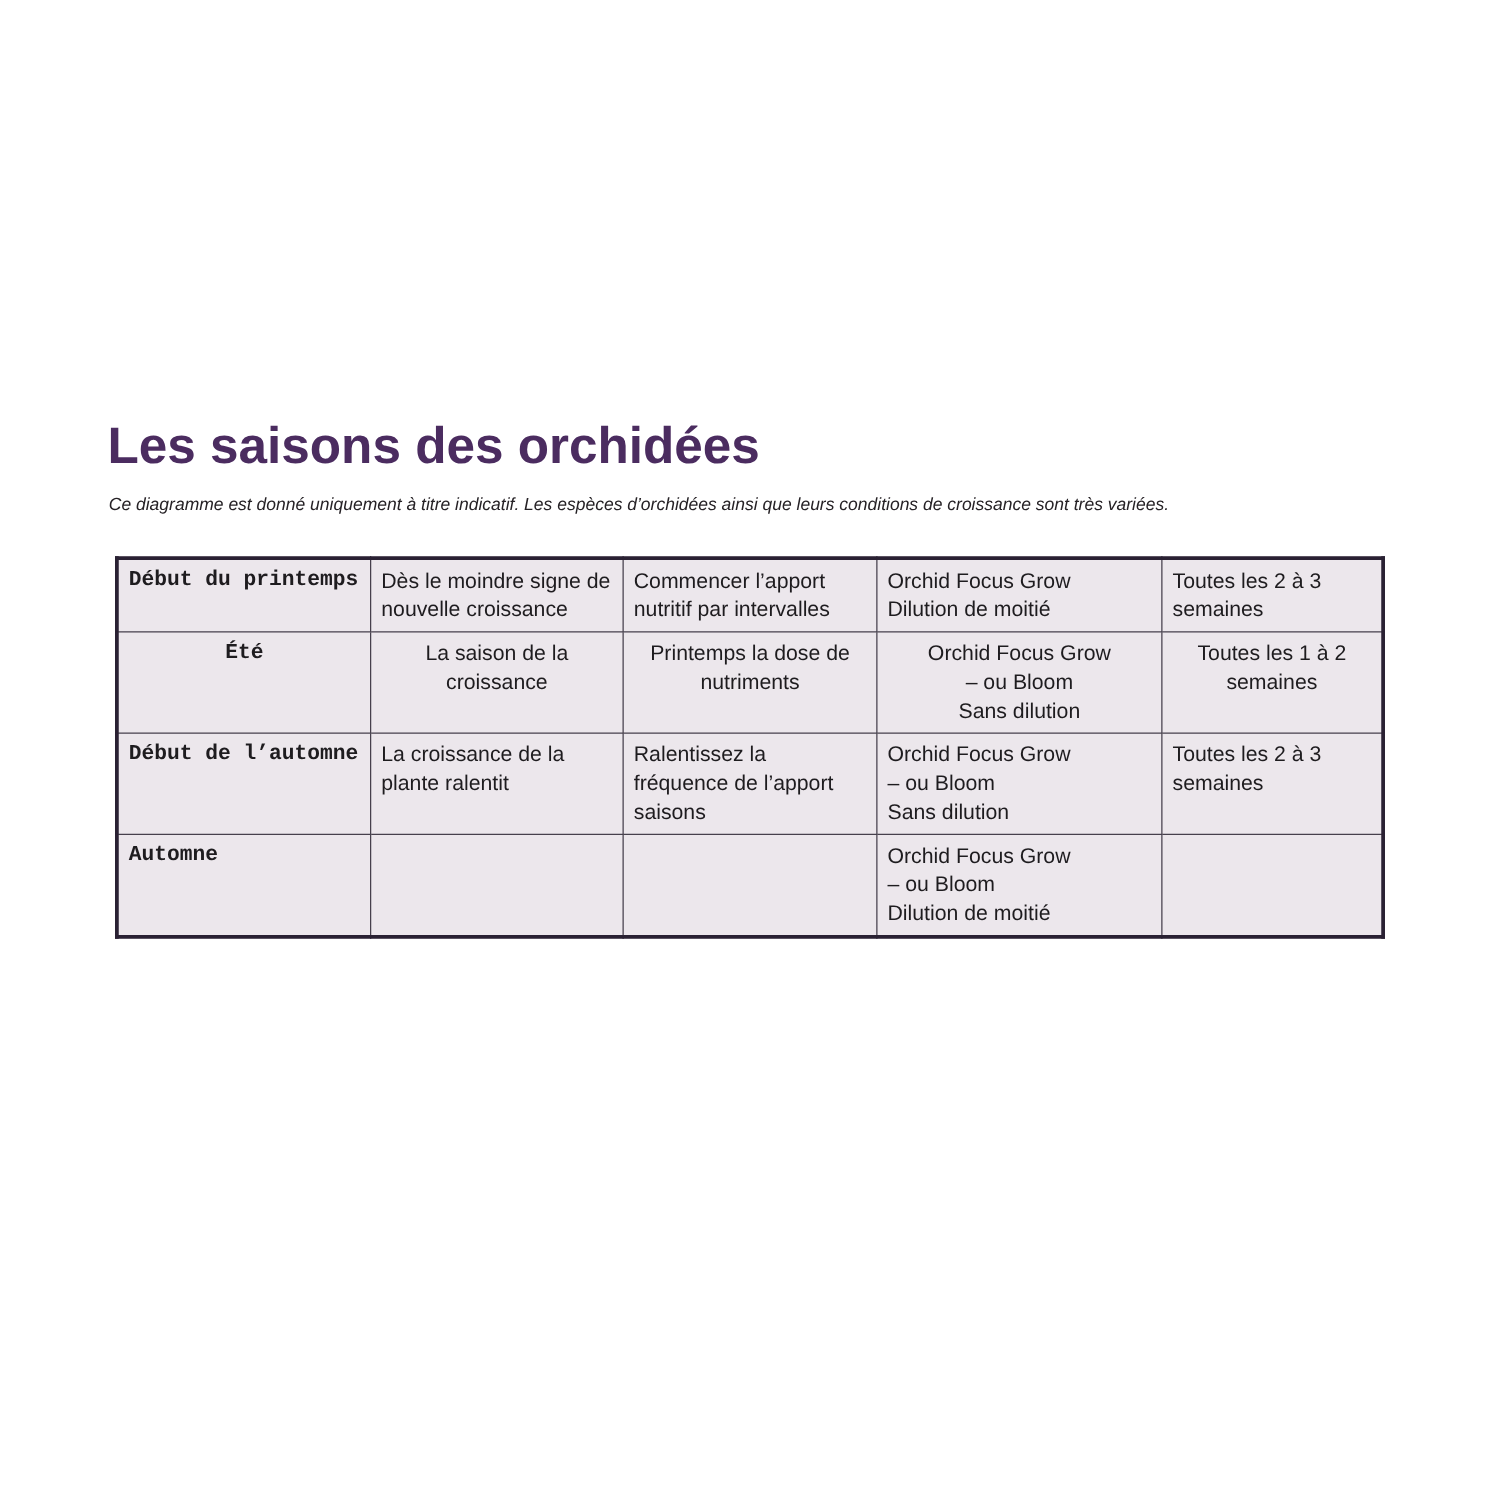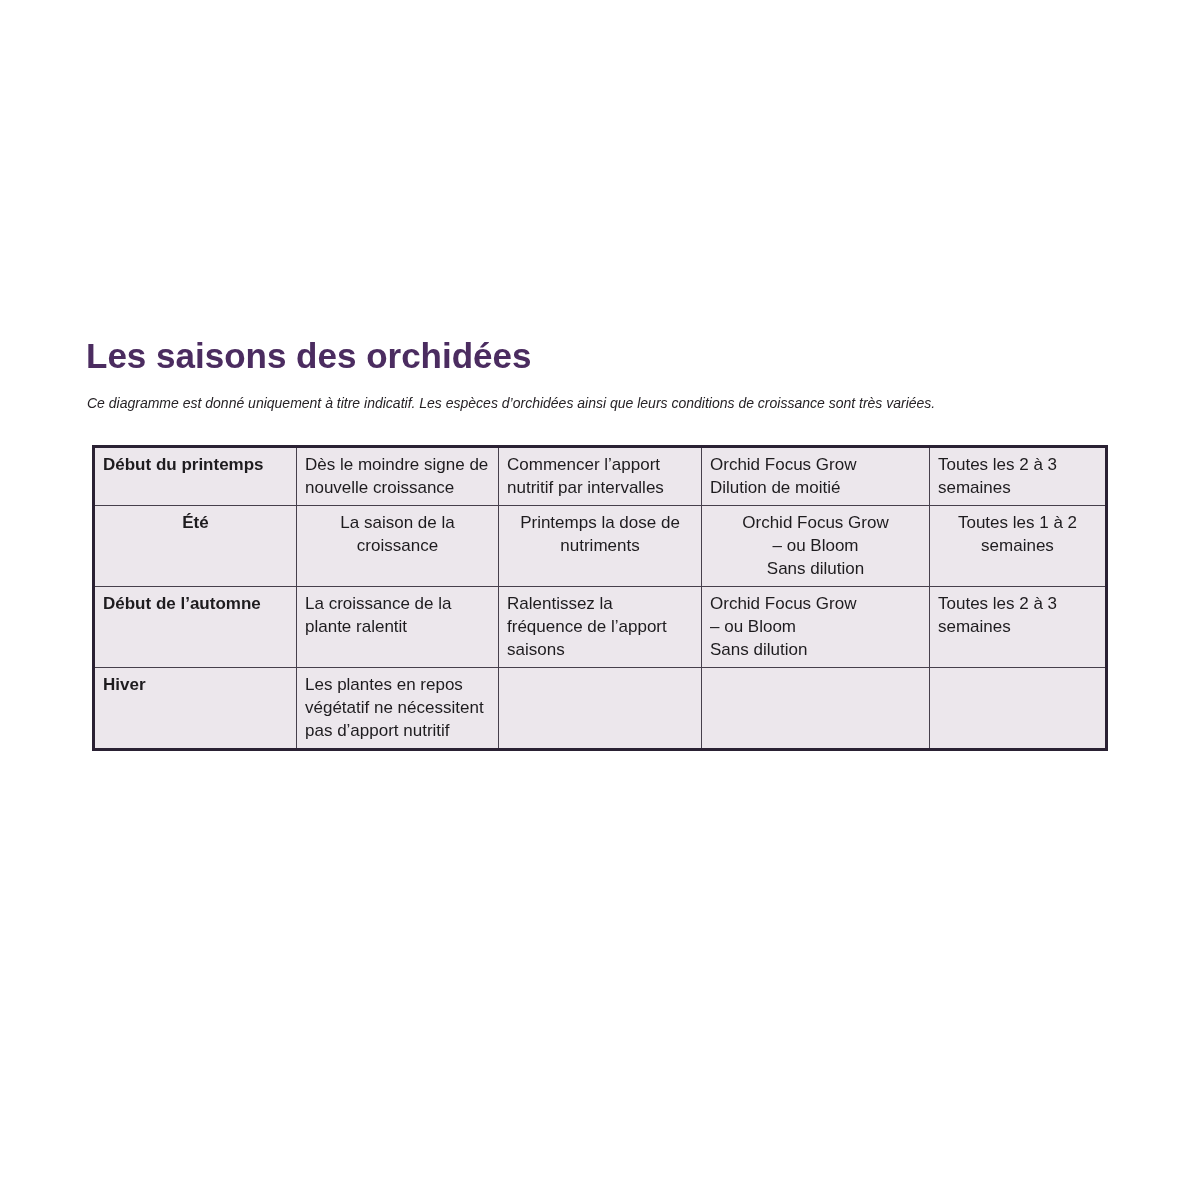--- a/index.html
+++ b/index.html
@@ -14,21 +14,21 @@
     width: 1200px;
     height: 1200px;
     background: #ffffff;
     overflow: hidden;
   }
   .content {
     padding-top: 336px;
   }
   h1.title {
     margin: 0 0 0 86px;
-    font-size: 35px;
+    font-size: 41px;
     line-height: 40px;
     font-weight: bold;
     color: #4b2c60;
     letter-spacing: 0px;
   }
   p.intro {
     margin: 15px 96px 0 87px;
     font-size: 14px;
     line-height: 25px;
     font-style: italic;
@@ -48,20 +48,21 @@
     padding: 5px 8px 6px 8px;
     font-size: 17px;
     line-height: 23px;
     color: #1e1c1f;
     background: #ece7ec;
     overflow: hidden;
   }
   td.season {
     font-weight: bold;
     font-size: 17.5px;
+    font-family: Liberation Mono, monospace;
   }
   .bold-line {
     font-weight: normal;
   }
   .optional:empty {
     display: none;
   }
   col.c1 { width: 203px; }
   col.c2 { width: 202px; }
   col.c3 { width: 203px; }
@@ -119,28 +120,28 @@
           <td class="season">Début de l’automne</td>
           <td>La croissance de la plante ralentit</td>
           <td>Ralentissez la fréquence de l’apport saisons</td>
           <td>
             <div class="bold-line optional">Orchid Focus Grow</div>
             <div class="bold-line optional">– ou Bloom</div>
             <div class="optional">Sans dilution</div>
           </td>
           <td>Toutes les 2 à 3 semaines</td>
         </tr>
-        <tr class="r6">
-          <td class="season">Hiver</td>
-          <td>Les plantes en repos végétatif ne nécessitent pas d’apport nutritif</td>
+        <tr class="r5">
+          <td class="season">Automne</td>
+          <td></td>
           <td></td>
           <td>
-            
-            
-            
+            <div class="bold-line optional">Orchid Focus Grow</div>
+            <div class="bold-line optional">– ou Bloom</div>
+            <div class="optional">Dilution de moitié</div>
           </td>
           <td></td>
         </tr>
       </tbody>
     </table>
 
   </div>
 </div>
 
 </body></html>

